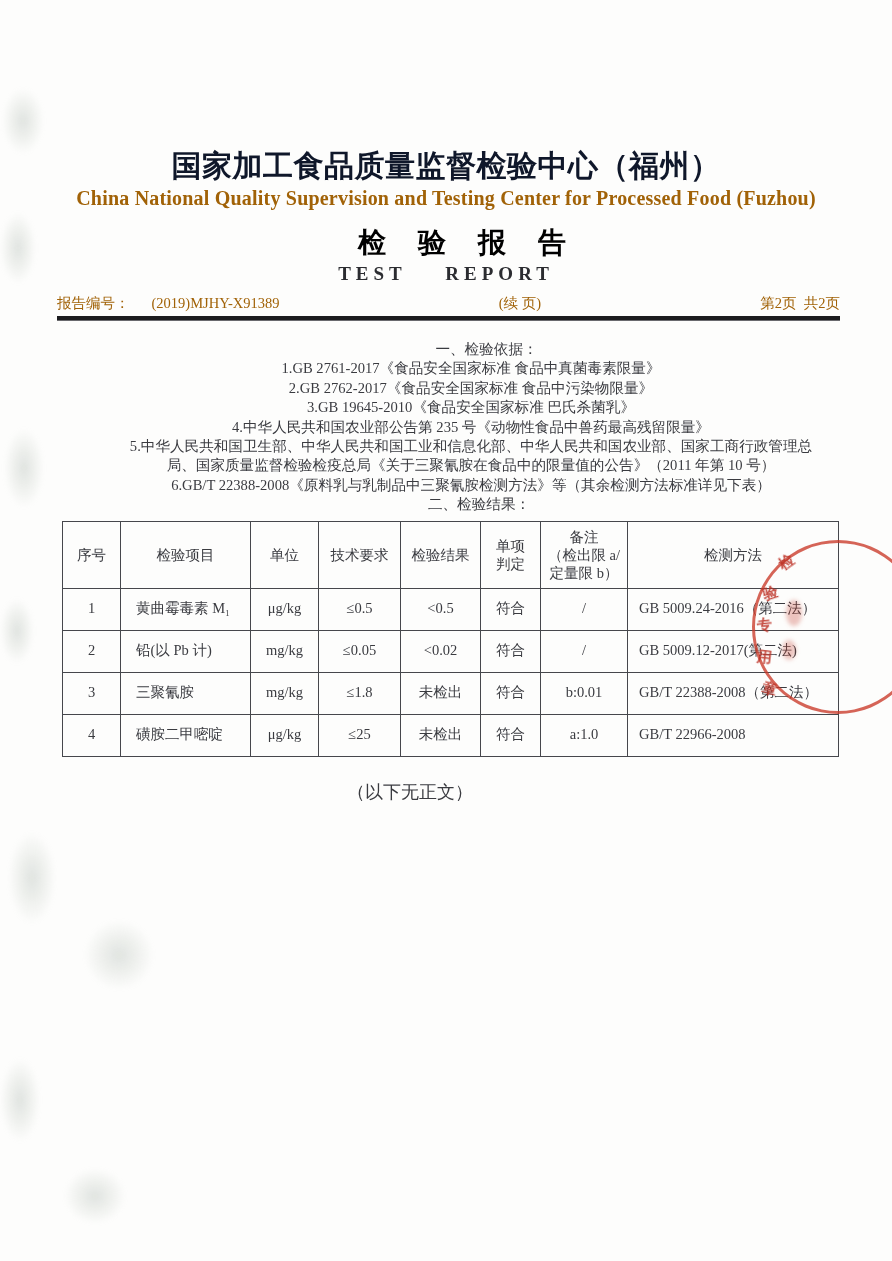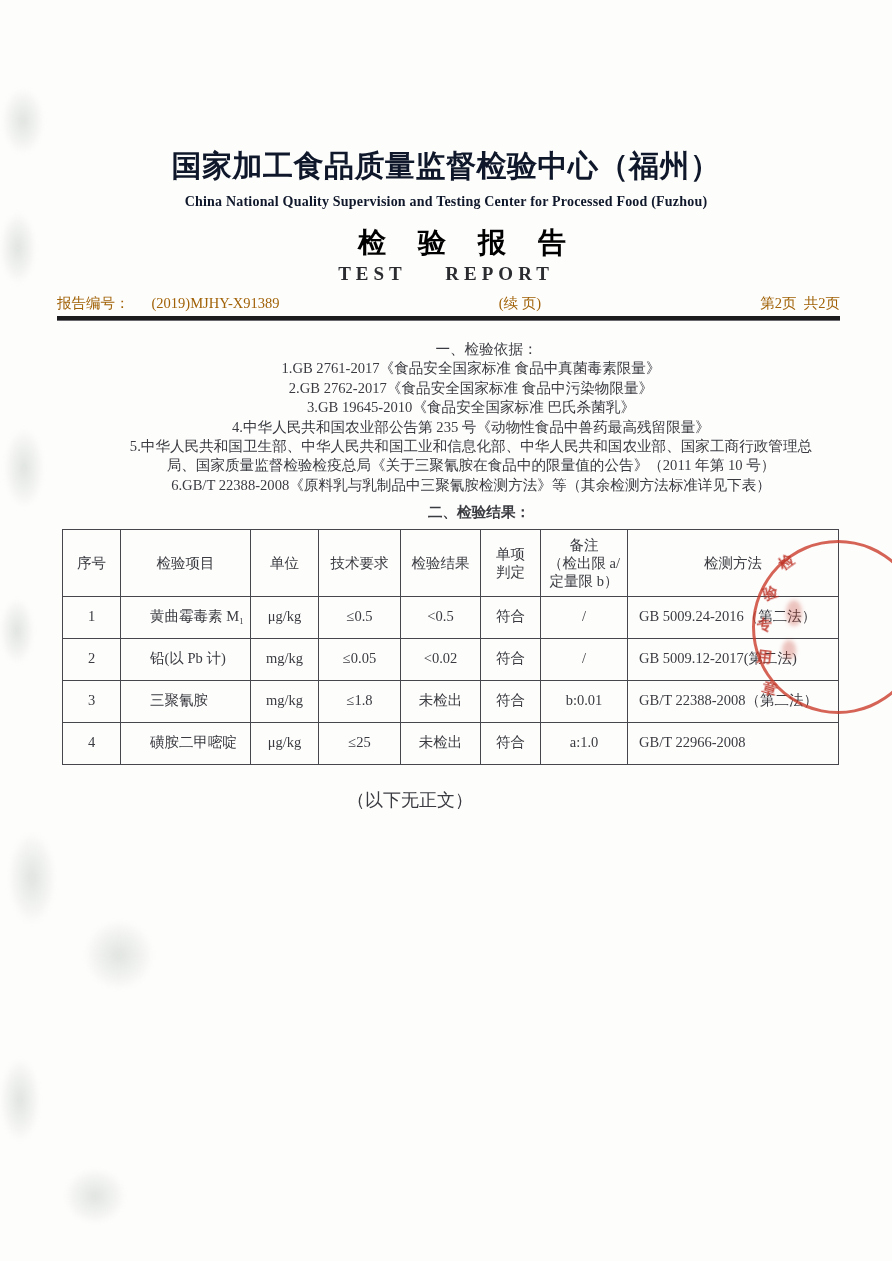--- a/index.html
+++ b/index.html
@@ -6,51 +6,51 @@
   .page {
     position:relative; width:892px; height:1261px; background:#fdfdfc;
     overflow:hidden;
     font-family:"Liberation Serif","DejaVu Serif",serif;
     color:#36373c;
   }
 
   
   .doc-header { text-align:center; padding-top:146px; }
   .org-title-cn { font-size:30px; font-weight:bold; color:#0f172a; letter-spacing:0.5px; }
-  .org-title-en { font-size:14px; font-weight:bold; color:#0f172a; margin-top:7px; letter-spacing:0.2px; }
+  .org-title-en { font-size:20px; font-weight:bold; color:#a16207; letter-spacing:0.2px; }
   .report-title-cn { font-size:28px; font-weight:bold; color:#000000; margin-top:14px; letter-spacing:2px; white-space:pre;margin-left:34px; }
   .report-title-en { font-size:19px; font-weight:bold; color:#2b2c30; margin-top:1px; letter-spacing:5px; white-space:pre; }
 
   .meta-row {
     display:flex; justify-content:space-between; align-items:baseline;
     margin:9px 52px 0 57px; font-size:14.5px; color:#a16207;
   }
   .meta-left .lbl { margin-right:22px; }
   .meta-right { white-space:pre; }
   .rule { height:4px; background:#1c1c1f; margin:3px 52px 0 57px; border-bottom:1px solid #6a6a6e; }
 
   
   main { margin:0 54px 0 62px; font-size:14.6px; line-height:19.4px; color:#3a3b40; }
   main p { margin:0;text-align:center; }
   .sec-heading-1 { margin:19px 0 0 73px; }
   .basis-item    { margin:0 0 0 59px; width:700px; }
-  .sec-heading-2 { margin:8px 0 0 58px;font-weight:bold; }
+  .sec-heading-2 { margin:0 0 0 58px; }
 
   
   table.results {
     margin:6px 0 0 0; width:776px; border-collapse:collapse; table-layout:fixed;
   }
   table.results th, table.results td {
     border:1.4px solid #46474c; font-weight:normal; font-size:14.5px;
     text-align:center; vertical-align:middle; padding:2px 4px; color:#3a3b40;
     overflow:hidden;
   }
   table.results th { height:62px; white-space:pre-line; line-height:18px; }
   table.results td { height:37px; }
-  table.results td:nth-child(2) { text-align:left; padding-left:29px; }
+  table.results td:nth-child(2) { text-align:left; padding-left:15px; }
   table.results td:nth-child(8) { text-align:left; padding-left:11px; }
 
   .after-note { margin-top:26px; transform:translateX(-40px); font-size:18px; }
 
   
   .stamp { position:absolute; left:752px; top:540px; width:172px; height:174px; pointer-events:none; }
   .stamp-ring {
     position:absolute; inset:0; border-radius:50%;
     border:3.5px solid rgba(201,56,40,0.78); filter:blur(0.4px);
   }

